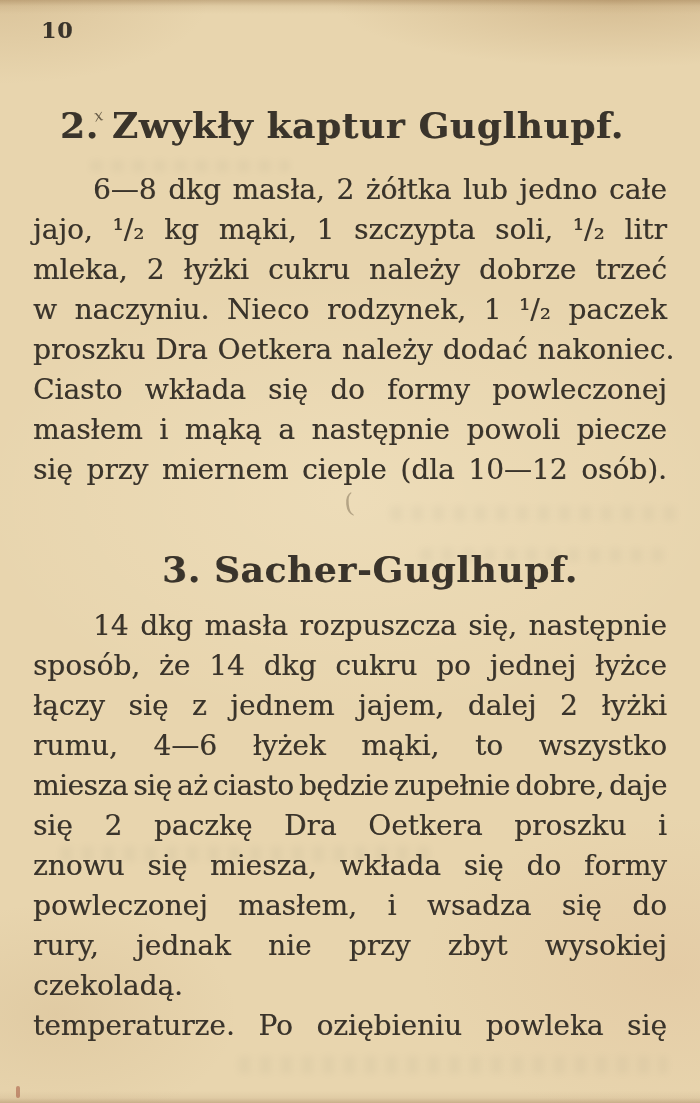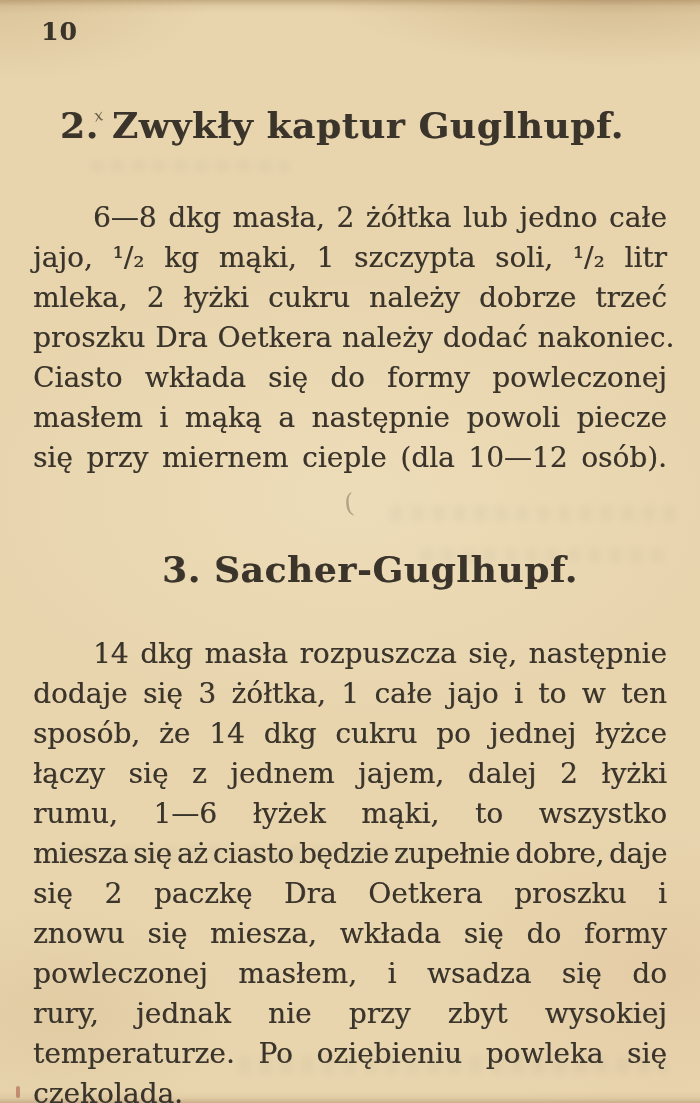--- a/index.html
+++ b/index.html
@@ -25,42 +25,41 @@
     color: #3a342b;
   }
   .ink {
     color: #3a342b;
     text-shadow: 0.4px 0.3px 0.4px rgba(58,52,43,0.55);
   }
   .page-number {
     position: absolute;
     left: 41px;
     top: 17px;
-    font-size: 25px;
+    font-size: 22px;
     font-weight: bold;
     letter-spacing: 1px;
   }
   .heading {
     position: absolute;
     left: 33px;
     width: 634px;
     text-align: center;
     font-size: 36px;
     font-weight: bold;
     letter-spacing: 0.6px;
     white-space: nowrap;
   }
   .heading-1 { top: 104px; transform: translateX(-8px); }
   .heading-2 { top: 548px; transform: translateX(20px); }
   .para {
     position: absolute;
     left: 33px;
     width: 634px;
     font-size: 28px;
-    margin-top: 28px;
   }
   .para-1 { top: 170px; }
   .para-2 { top: 606px; }
   .tline {
     height: 40px;
     line-height: 40px;
     text-align: justify;
     text-align-last: justify;
     white-space: nowrap;
     word-spacing: 1px;
@@ -122,44 +121,44 @@
   <div class="ghost ghost-5"></div>
 
   <span class="stray-x">x</span>
 
   <div class="heading heading-1 ink">2. Zwykły kaptur Guglhupf.</div>
 
   <div class="para para-1 ink">
     <div class="tline indent">6—8 dkg masła, 2 żółtka lub jedno całe</div>
     <div class="tline">jajo, ¹/₂ kg mąki, 1 szczypta soli, ¹/₂ litr</div>
     <div class="tline">mleka, 2 łyżki cukru należy dobrze trzeć</div>
+    <div class="tline">w naczyniu. Nieco rodzynek, 1 ¹/₂ paczek</div>
     <div class="tline">proszku Dra Oetkera należy dodać nakoniec.</div>
     <div class="tline">Ciasto wkłada się do formy powleczonej</div>
     <div class="tline">masłem i mąką a następnie powoli piecze</div>
     <div class="tline">się przy miernem cieple (dla 10—12 osób).</div>
   </div>
 
   <span class="stray-paren">(</span>
   <div class="ghost ghost-1"></div>
   <div class="ghost ghost-2"></div>
 
   <div class="heading heading-2 ink">3. Sacher-Guglhupf.</div>
 
   <div class="para para-2 ink">
     <div class="tline indent">14 dkg masła rozpuszcza się, następnie</div>
-    <div class="tline">dodaje się 3 żółtka, 1 całe jajo i to w ten</div>
     <div class="tline">sposób, że 14 dkg cukru po jednej łyżce</div>
     <div class="tline">łączy się z jednem jajem, dalej 2 łyżki</div>
-    <div class="tline">rumu, 1—6 łyżek mąki, to wszystko</div>
+    <div class="tline">rumu, 4—6 łyżek mąki, to wszystko</div>
     <div class="tline tight">miesza się aż ciasto będzie zupełnie dobre, daje</div>
     <div class="tline">się 2 paczkę Dra Oetkera proszku i</div>
     <div class="tline">znowu się miesza, wkłada się do formy</div>
     <div class="tline">powleczonej masłem, i wsadza się do</div>
     <div class="tline">rury, jednak nie przy zbyt wysokiej</div>
+    <div class="tline lastline">czekoladą.</div>
     <div class="tline">temperaturze. Po oziębieniu powleka się</div>
-    <div class="tline lastline">czekoladą.</div>
   </div>
 
   <div class="ghost ghost-3"></div>
   <div class="ghost ghost-4"></div>
   <div class="stain"></div>
 
 </div>
 
 </body></html>

